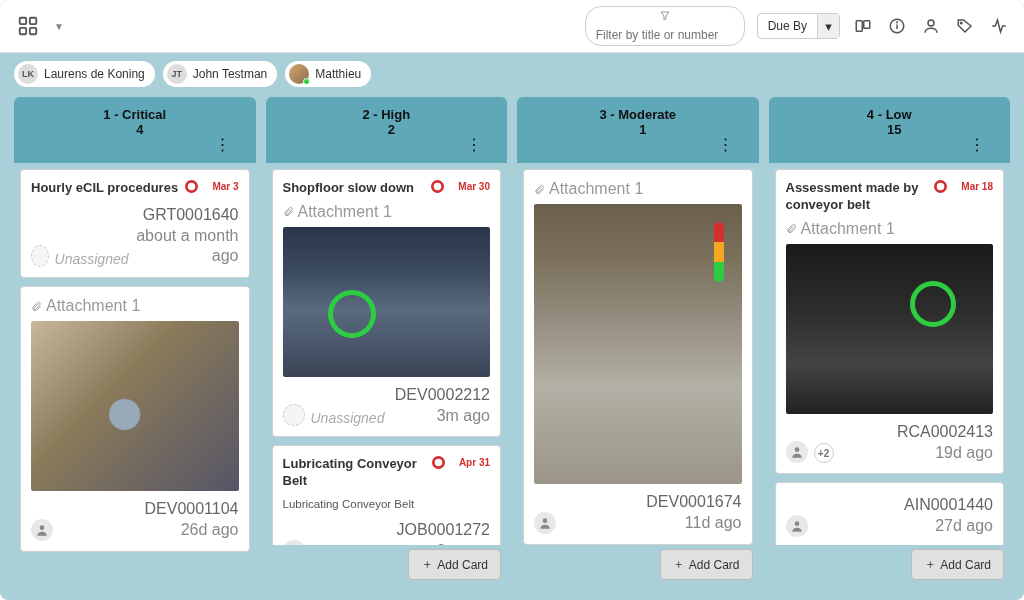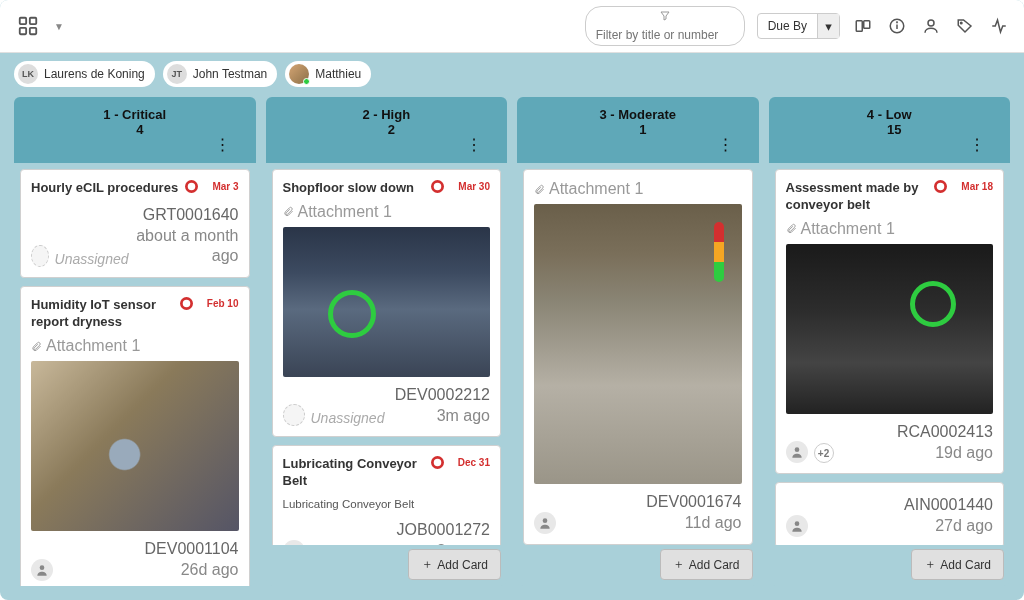--- a/index.html
+++ b/index.html
@@ -163,32 +163,20 @@
             <div class="card-foot">
               <div class="foot-avatar empty"></div>
               <span class="unassigned">Unassigned</span>
               <div class="foot-right">
                 <div class="id">GRT0001640</div>
                 <div>about a month ago</div>
               </div>
             </div>
           </div>
           <div class="card">
-            <div class="card-top">
-              <div class="card-title">Humidity IoT sensor report dryness</div>
-              <div class="due-badge red">
-                <span class="due-dot">
-                  <svg viewBox="0 0 24 24">
-                    <circle cx="12" cy="12" r="10"></circle>
-                    <path d="M12 6v6l4 2" stroke="#fff" stroke-width="2" fill="none"></path>
-                  </svg>
-                </span>
-                <span>Feb 10</span>
-              </div>
-            </div>
             <div class="attach">
               <svg viewBox="0 0 24 24">
                 <path d="M21 11l-9 9a5 5 0 01-7-7l9-9a3.5 3.5 0 015 5l-9 9a2 2 0 01-3-3l8-8" fill="none" stroke="#999" stroke-width="2"></path>
               </svg>
               <span>Attachment  1</span>
             </div>
             <div class="card-img img-sensor"></div>
             <div class="card-foot">
               <div class="foot-avatar">
                 <svg viewBox="0 0 24 24">
@@ -243,21 +231,21 @@
           <div class="card">
             <div class="card-top">
               <div class="card-title">Lubricating Conveyor Belt</div>
               <div class="due-badge red">
                 <span class="due-dot">
                   <svg viewBox="0 0 24 24">
                     <circle cx="12" cy="12" r="10"></circle>
                     <path d="M12 6v6l4 2" stroke="#fff" stroke-width="2" fill="none"></path>
                   </svg>
                 </span>
-                <span>Dec 31</span>
+                <span>Apr 31</span>
               </div>
             </div>
             <div class="card-desc">Lubricating Conveyor Belt</div>
             <div class="card-foot">
               <div class="foot-avatar">
                 <svg viewBox="0 0 24 24">
                   <circle cx="12" cy="8" r="4"></circle>
                   <path d="M4 22c0-5 4-7 8-7s8 2 8 7z"></path>
                 </svg>
               </div>

